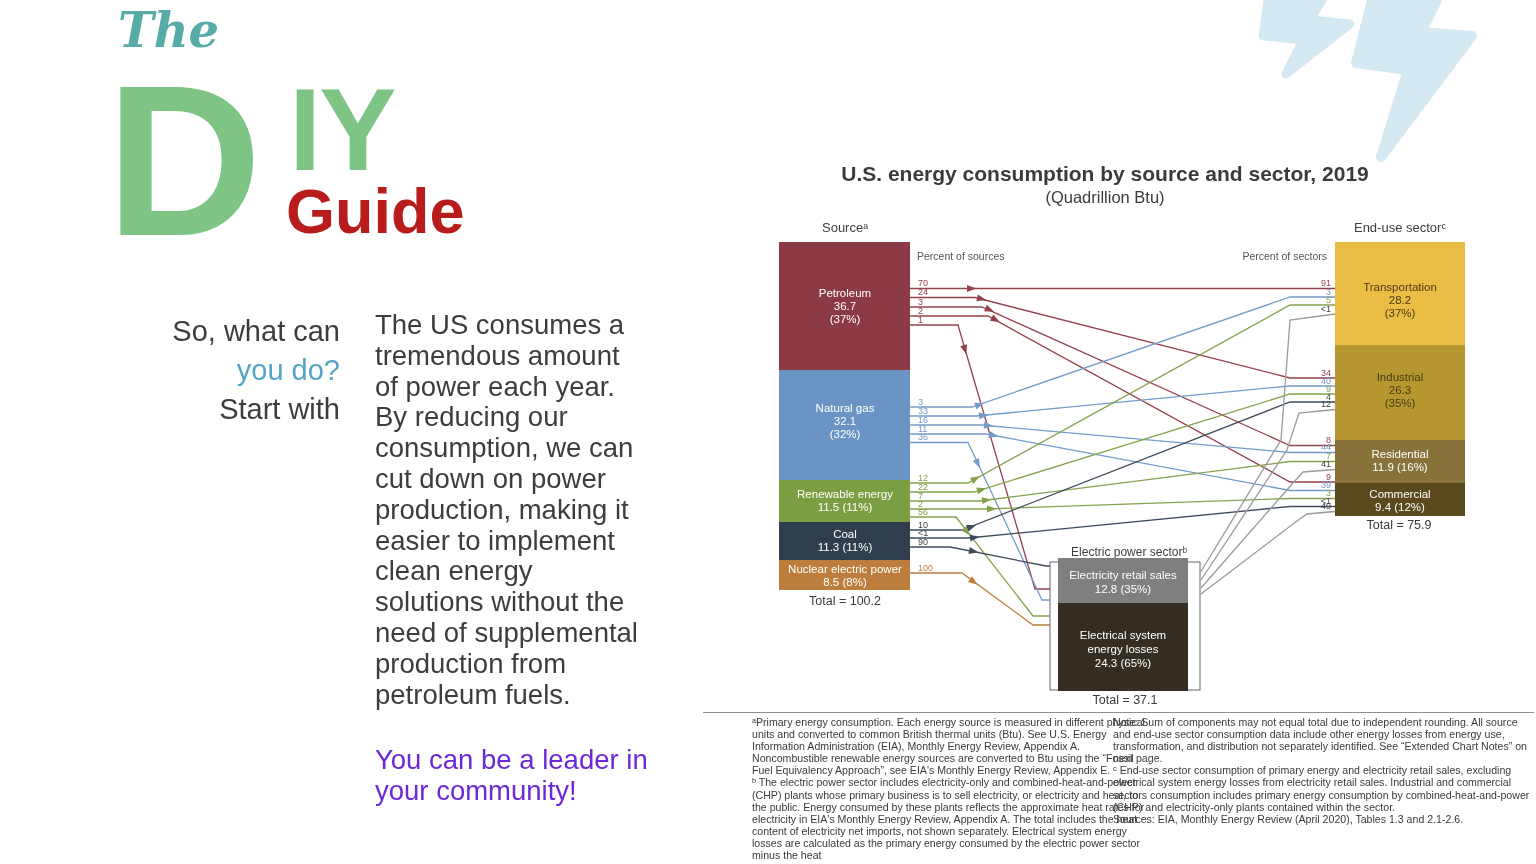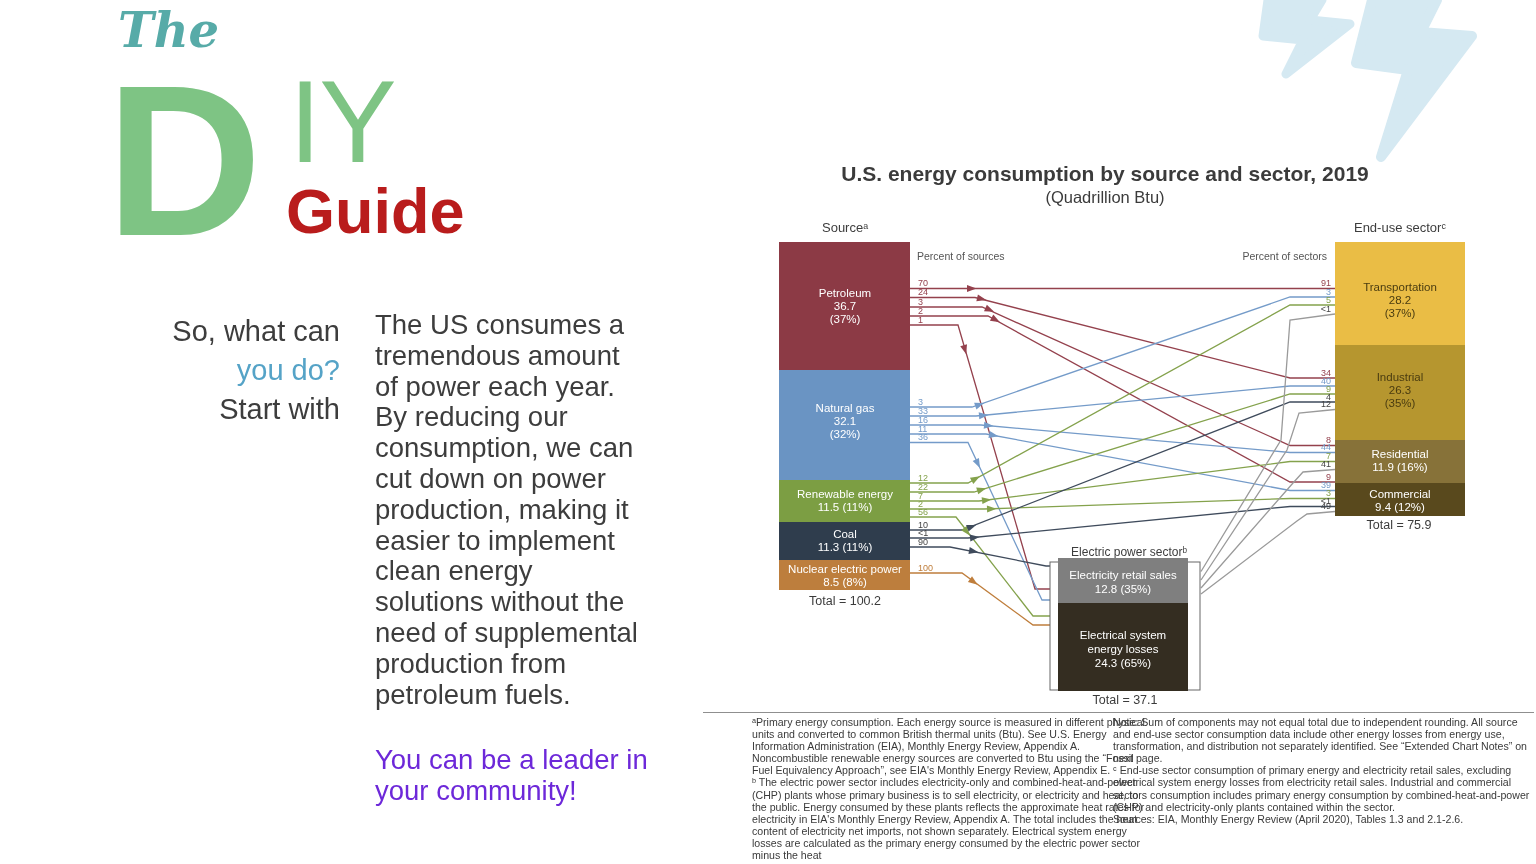--- a/index.html
+++ b/index.html
@@ -3,21 +3,21 @@
 <meta charset="utf-8">
 <style>
   html,body{margin:0;padding:0;background:#fff;}
   body{width:1536px;height:864px;position:relative;overflow:hidden;
        font-family:"Liberation Sans",sans-serif;color:#3d3d3d;}
   .abs{position:absolute;}
   
   .logo-the{left:118px;top:2px;font-family:"DejaVu Serif",serif;font-style:italic;
             font-size:48px;color:#57aba8;font-weight:600;}
   .logo-d{left:106px;top:52px;font-size:216px;line-height:1;font-weight:bold;color:#7ec484;}
-  .logo-iy{left:289px;top:64px;font-size:116px;line-height:1;font-weight:normal;color:#7ec484;letter-spacing:-2px;}
+  .logo-iy{left:289px;top:72px;font-size:116px;line-height:1;font-weight:bold;color:#7ec484;letter-spacing:-2px;}
   .logo-guide{left:286px;top:180px;font-size:63px;line-height:1;font-weight:bold;color:#b91c1c;}
   
   .intro{left:40px;top:312px;width:300px;text-align:right;font-size:29px;line-height:39px;color:#3d3d3d;}
   .intro .blue{color:#55a3c7;}
   .para{left:375px;top:310px;width:272px;font-size:27.5px;line-height:30.8px;color:#3d3d3d;}
   .para2{left:375px;top:745px;width:280px;font-size:27.5px;line-height:30.8px;color:#6d28d9;}
   
   .bolts{left:1255px;top:0px;}
   
   .sankey{left:700px;top:150px;}

